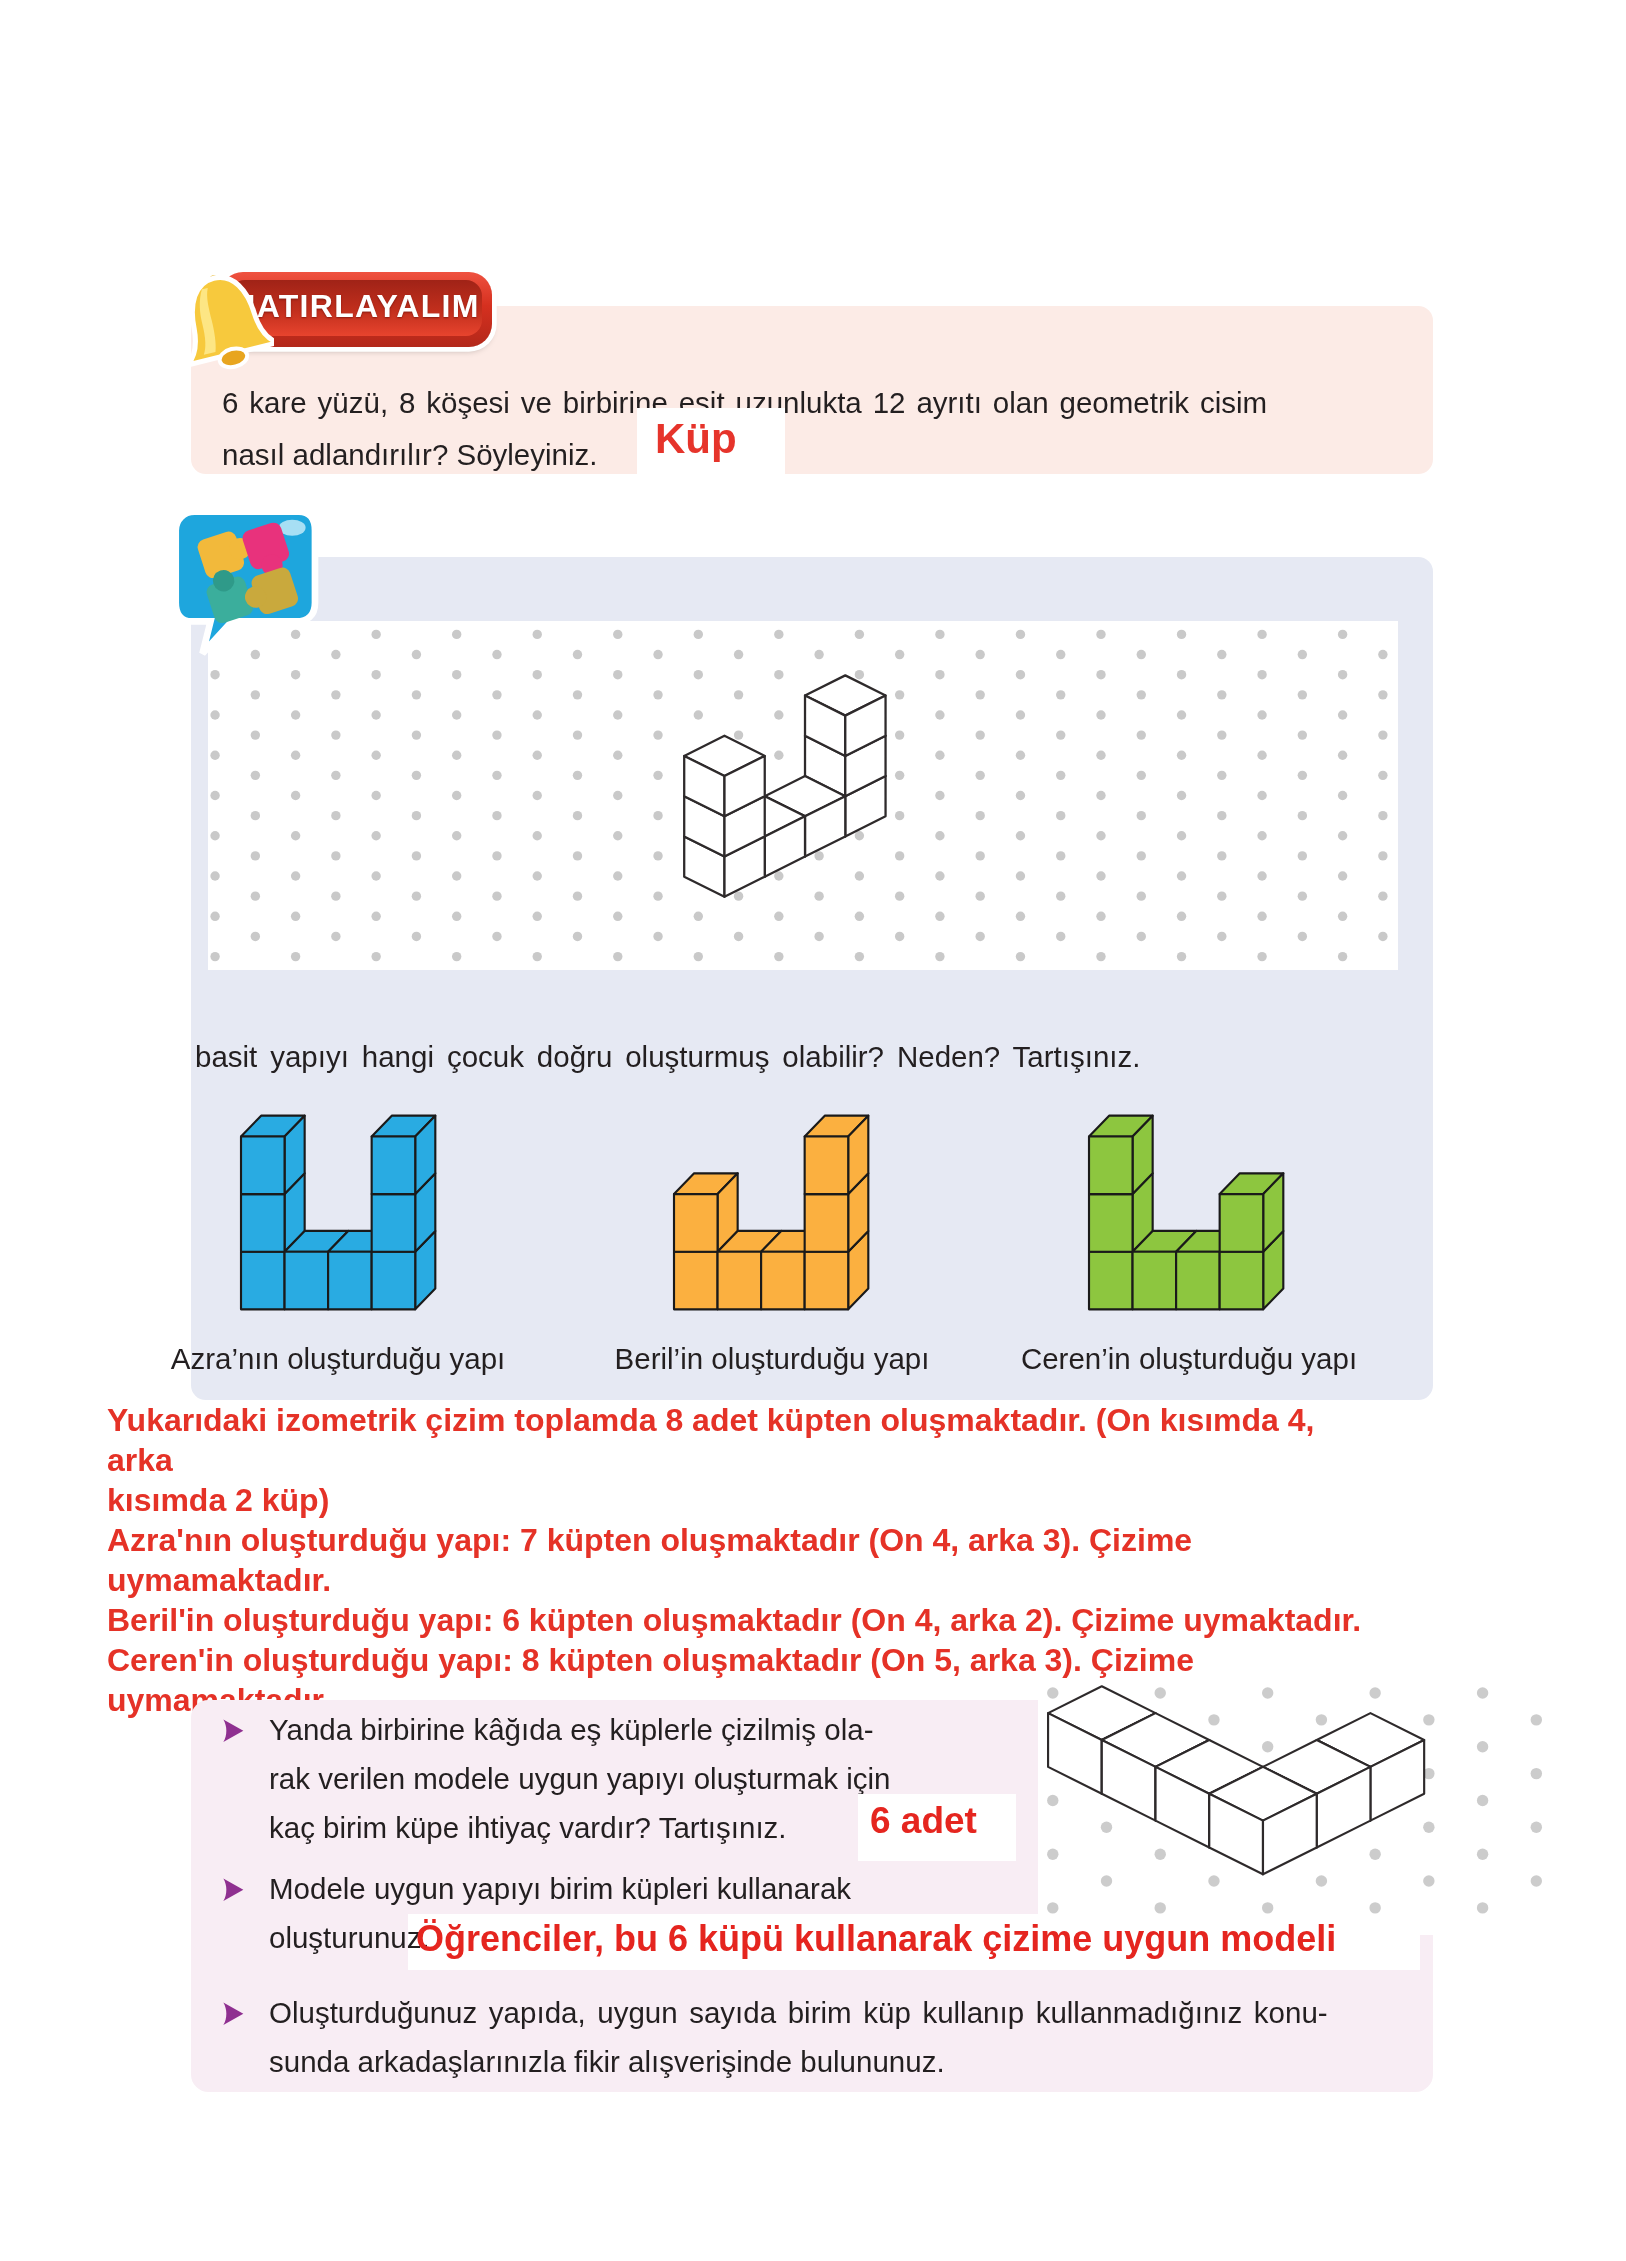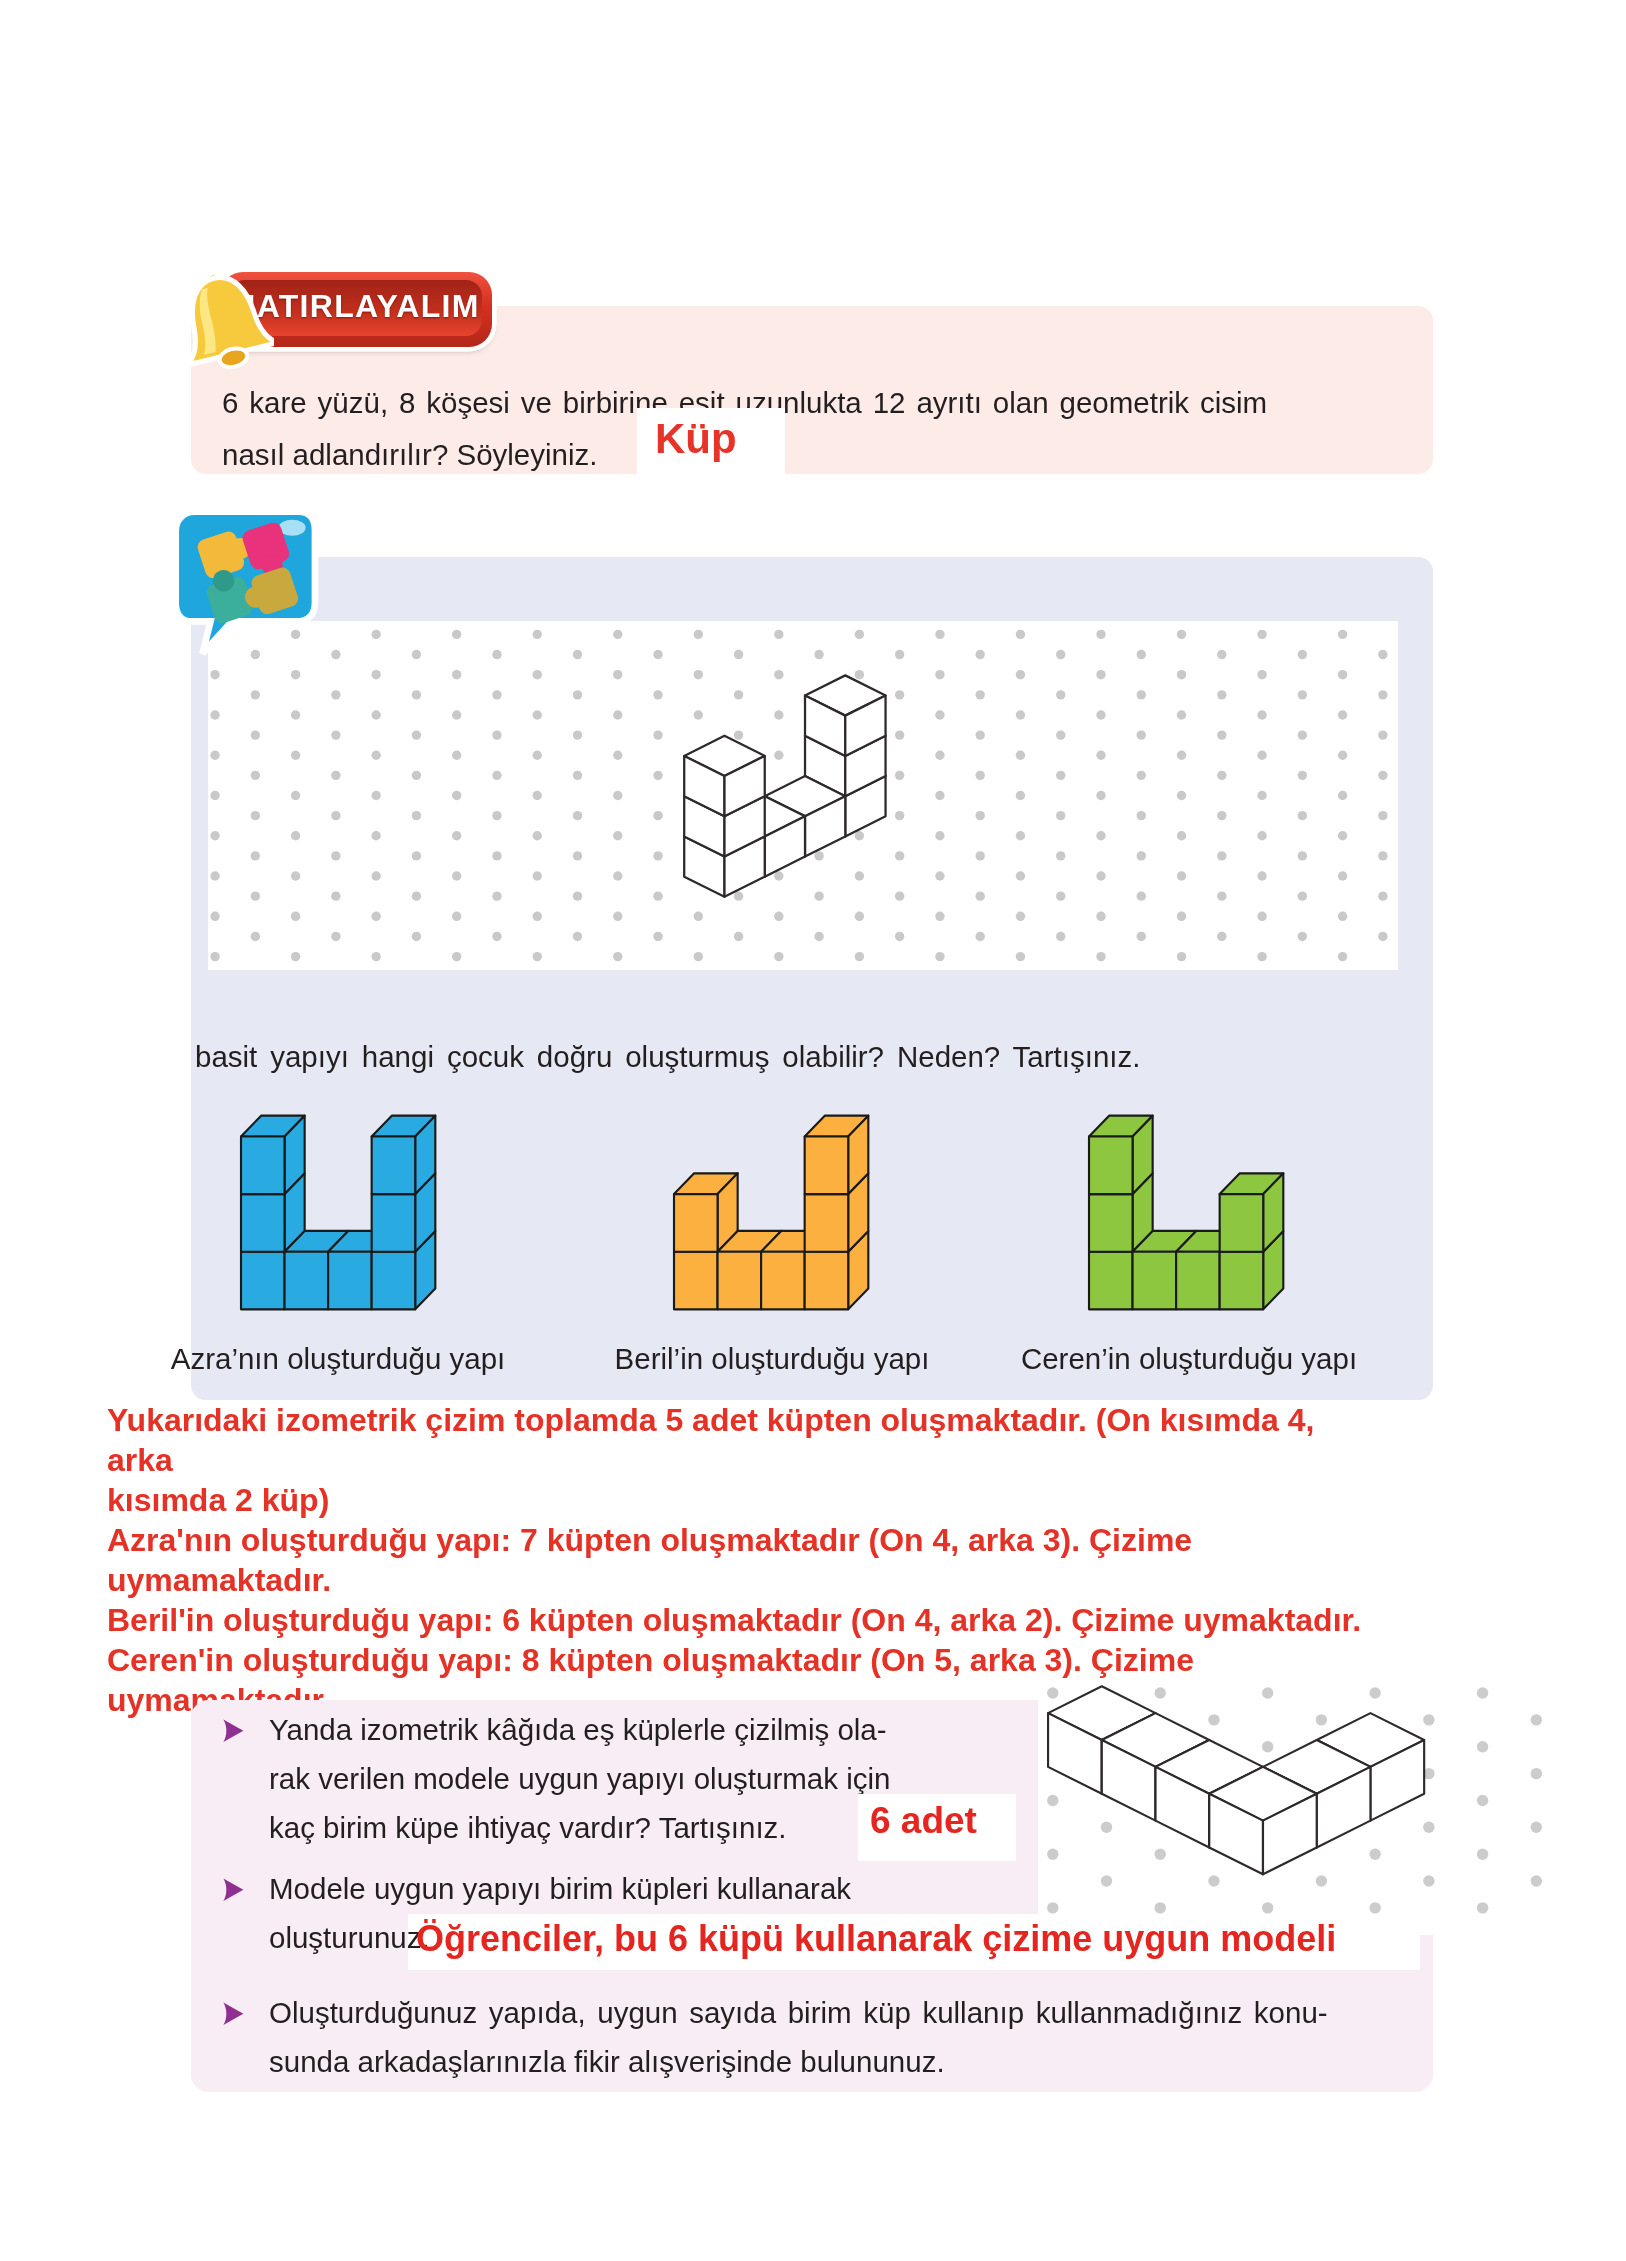--- a/index.html
+++ b/index.html
@@ -430,21 +430,21 @@
       <polygon points="198.0,124.0 228.0,93.0 293.0,93.0 263.0,124.0" fill="#8dc63f" stroke="#1a1a1a" stroke-width="3.2" stroke-linejoin="round"></polygon>
       <polygon points="263.0,124.0 293.0,93.0 293.0,179.0 263.0,210.0" fill="#8dc63f" stroke="#1a1a1a" stroke-width="3.2" stroke-linejoin="round"></polygon>
       <polygon points="198.0,124.0 263.0,124.0 263.0,210.0 198.0,210.0" fill="#8dc63f" stroke="#1a1a1a" stroke-width="3.2" stroke-linejoin="round"></polygon>
     </svg>
 
   <div class="abs caption" style="left:103px;">Azra’nın oluşturduğu yapı</div>
   <div class="abs caption" style="left:537px;">Beril’in oluşturduğu yapı</div>
   <div class="abs caption" style="left:954px;">Ceren’in oluşturduğu yapı</div>
 
   <div class="abs rednotes">
-    <div>Yukarıdaki izometrik çizim toplamda 5 adet küpten oluşmaktadır. (On kısımda 4,</div>
+    <div>Yukarıdaki izometrik çizim toplamda 8 adet küpten oluşmaktadır. (On kısımda 4,</div>
     <div>arka</div>
     <div>kısımda 2 küp)</div>
     <div>Azra'nın oluşturduğu yapı: 7 küpten oluşmaktadır (On 4, arka 3). Çizime</div>
     <div>uymamaktadır.</div>
     <div>Beril'in oluşturduğu yapı: 6 küpten oluşmaktadır (On 4, arka 2). Çizime uymaktadır.</div>
     <div>Ceren'in oluşturduğu yapı: 8 küpten oluşmaktadır (On 5, arka 3). Çizime</div>
     <div>uymamaktadır</div>
   </div>
 
   <div class="abs panel-pink-bot"></div>
@@ -513,21 +513,21 @@
         <polygon points="415.0,172.0 495.0,132.0 495.0,212.0 415.0,252.0" fill="#ffffff" stroke="#2e2a2b" stroke-width="3.2" stroke-linejoin="round"></polygon>
         <polygon points="255.0,172.0 335.0,132.0 415.0,172.0 335.0,212.0" fill="#ffffff" stroke="#2e2a2b" stroke-width="3.2" stroke-linejoin="round"></polygon>
         <polygon points="255.0,172.0 335.0,212.0 335.0,292.0 255.0,252.0" fill="#ffffff" stroke="#2e2a2b" stroke-width="3.2" stroke-linejoin="round"></polygon>
         <polygon points="335.0,212.0 415.0,172.0 415.0,252.0 335.0,292.0" fill="#ffffff" stroke="#2e2a2b" stroke-width="3.2" stroke-linejoin="round"></polygon>
       </svg>
   </div>
 
   <svg class="abs bullet-arrow" style="left:222px;top:1718px;" viewBox="0 0 36 38">
     <path d="M2 2 L32 19 L2 36 C8 26 8 12 2 2 Z" fill="#8f3090"></path>
   </svg>
-  <div class="abs btext" style="left:269px;top:1715px;">Yanda izometrik kâğıda eş küplerle çizilmiş ola-</div>
+  <div class="abs btext" style="left:269px;top:1715px;">Yanda birbirine kâğıda eş küplerle çizilmiş ola-</div>
   <div class="abs btext" style="left:269px;top:1764px;">rak verilen modele uygun yapıyı oluşturmak için</div>
   <div class="abs btext" style="left:269px;top:1813px;">kaç birim küpe ihtiyaç vardır? Tartışınız.</div>
   <div class="abs adet-patch"></div>
   <div class="abs redans adet">6 adet</div>
 
   <svg class="abs bullet-arrow" style="left:222px;top:1877px;" viewBox="0 0 36 38">
     <path d="M2 2 L32 19 L2 36 C8 26 8 12 2 2 Z" fill="#8f3090"></path>
   </svg>
   <div class="abs btext" style="left:269px;top:1874px;">Modele uygun yapıyı birim küpleri kullanarak</div>
   <div class="abs btext" style="left:269px;top:1923px;z-index:6;">oluşturunuz.</div>

